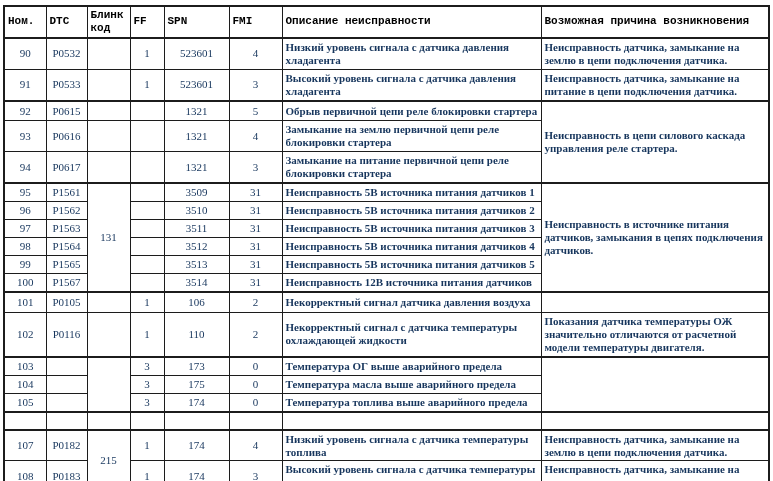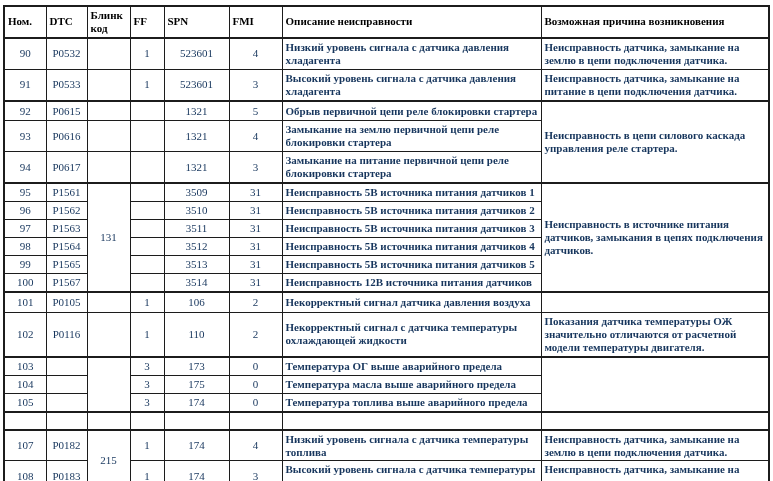--- a/index.html
+++ b/index.html
@@ -57,21 +57,21 @@
         <col class="w-dtc">
         <col class="w-blink">
         <col class="w-ff">
     <col class="w-spn">
         <col class="w-fmi">
         <col class="w-desc">
         <col class="w-cause">
   </colgroup>
 
   <tbody>
-        <tr style="height:30px;">
+        <tr style="height:30px;font-family:Liberation Mono, monospace;">
     <th class="c">Ном.</th>
     <th class="c">DTC</th>
     <th class="c">Блинк код</th>
     <th class="c">FF</th>
     <th class="c">SPN</th>
     <th class="c">FMI</th>
     <th>Описание неисправности</th>
     <th>Возможная причина возникновения</th>
   </tr>
 

